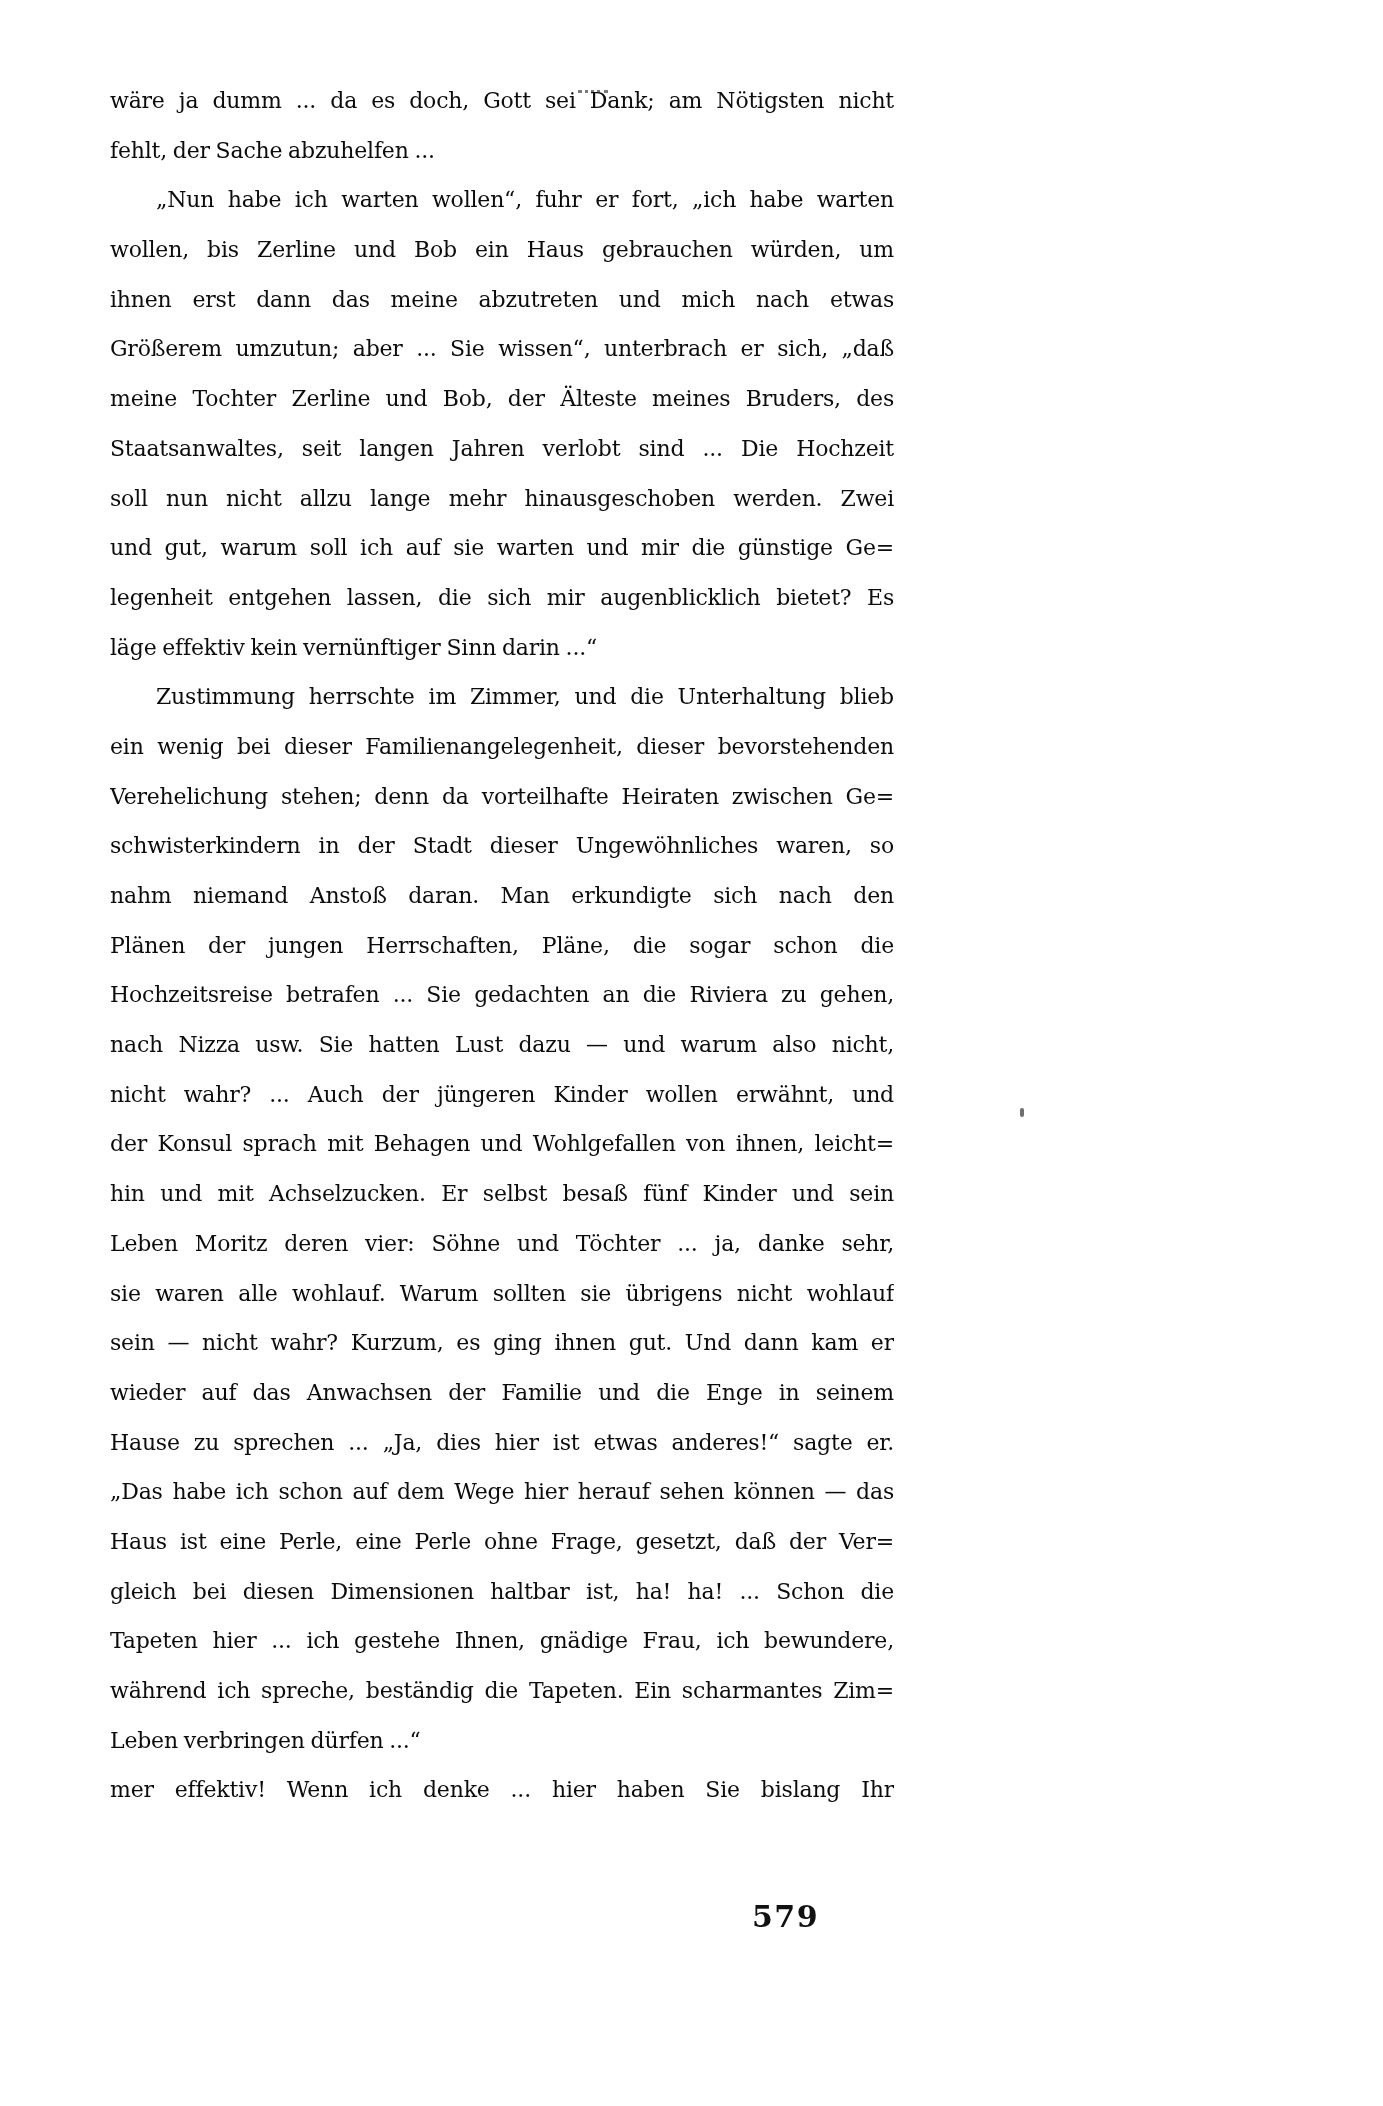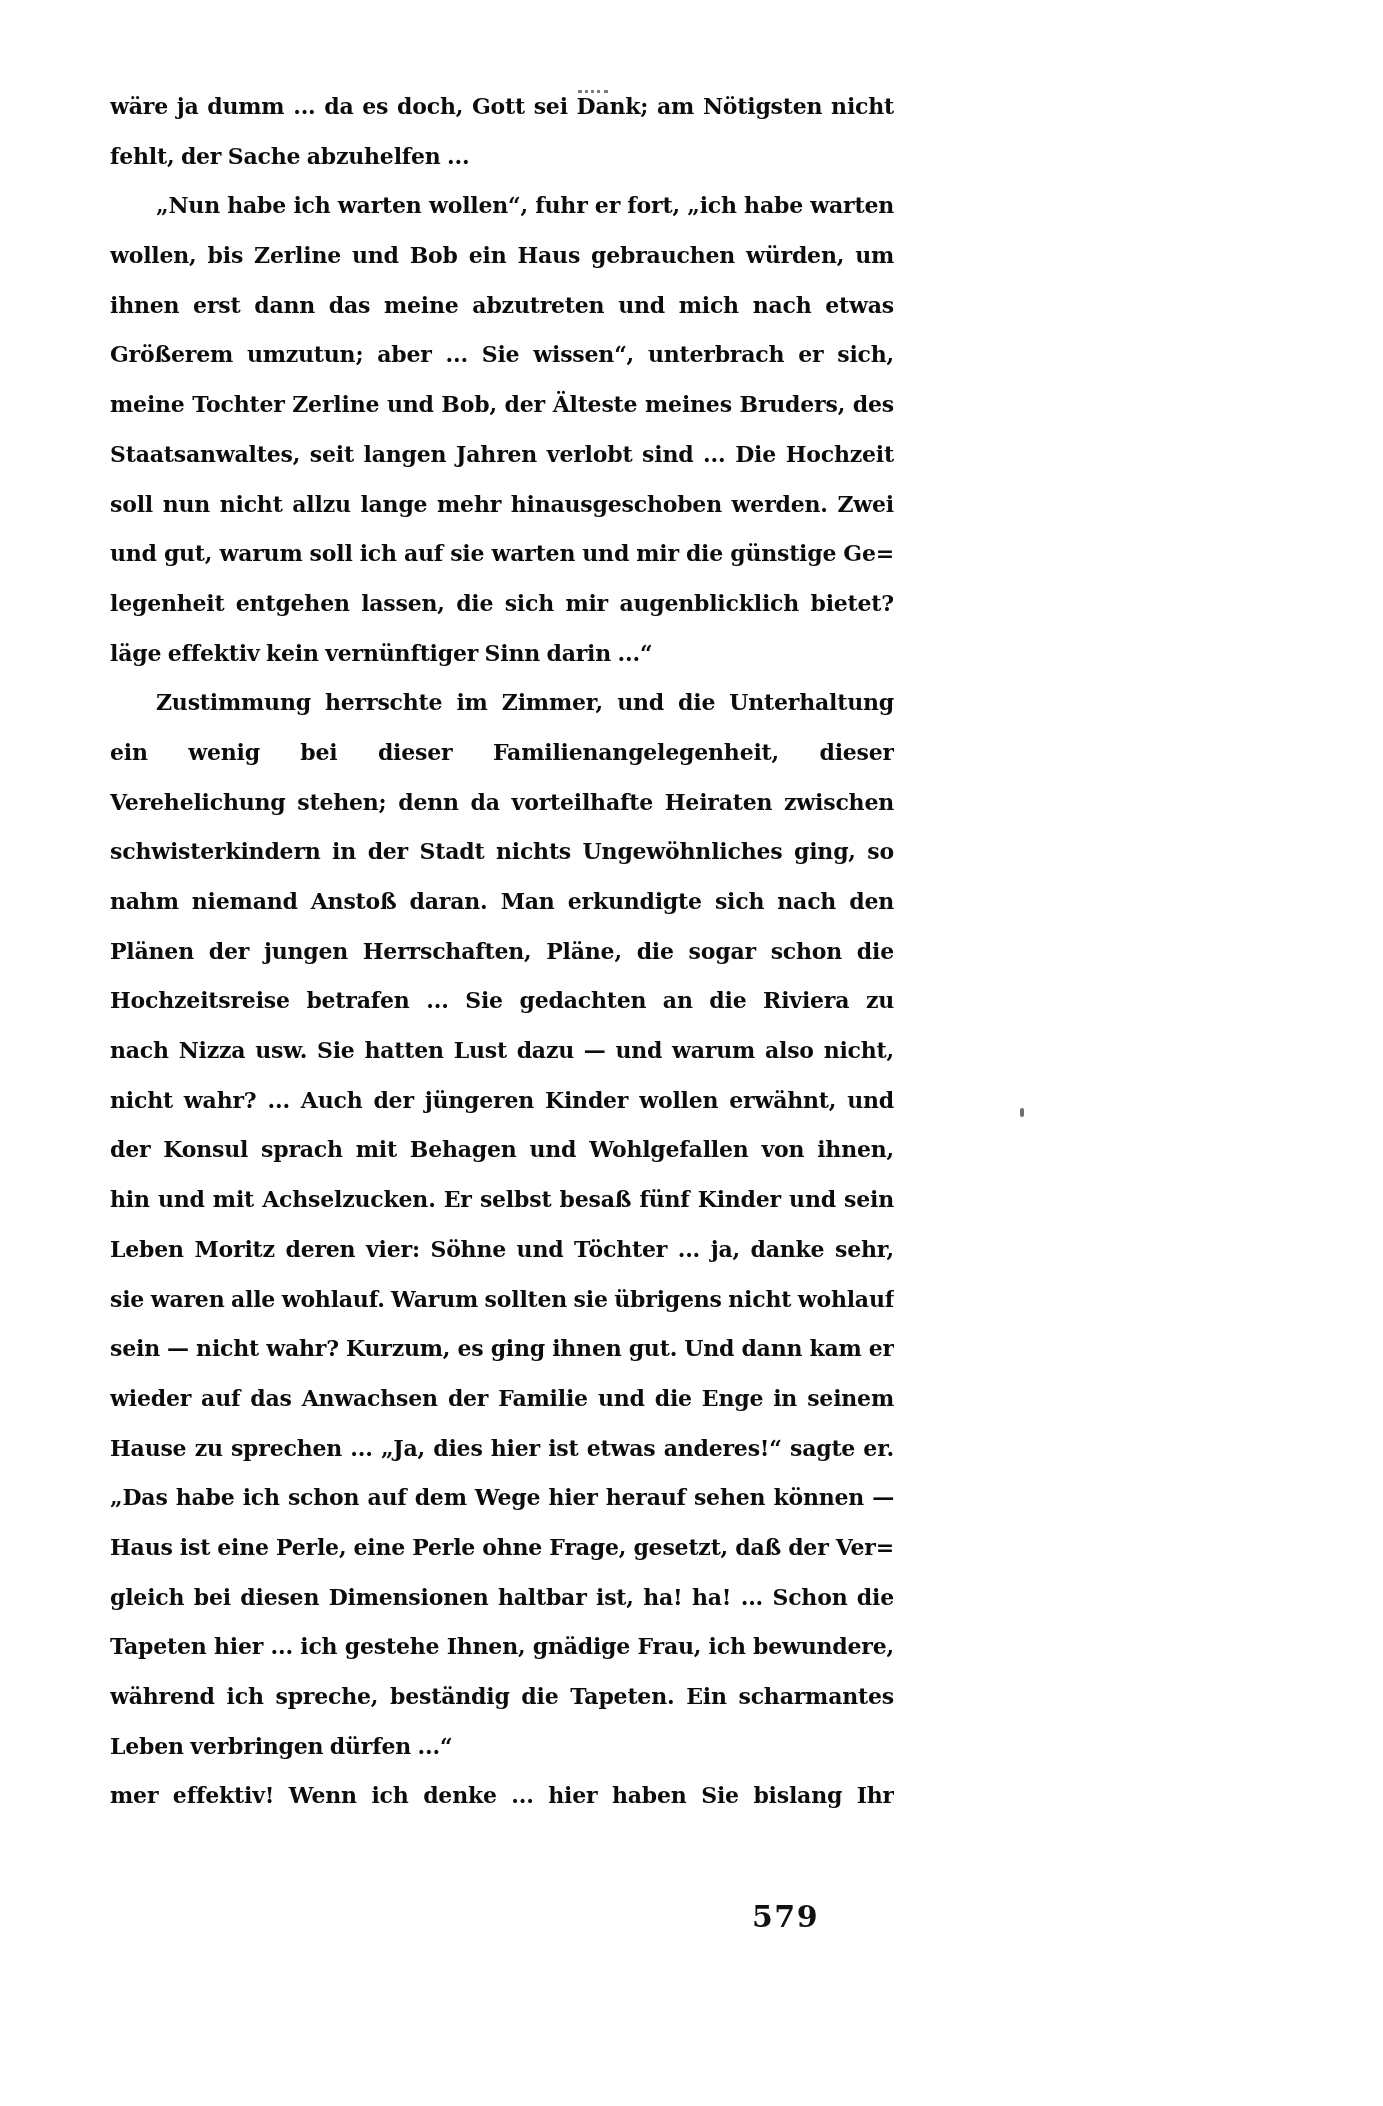--- a/index.html
+++ b/index.html
@@ -9,24 +9,24 @@
     position: relative;
     font-family: "DejaVu Serif", serif;
     overflow: hidden;
   }
   .page {
     position: absolute; inset: 0;
     background: #ffffff;
   }
   .text-block {
     position: absolute;
-    left: 110px; top: 82px;
+    left: 110px; top: 76px;
     width: 784px;
     color: #0c0c0c;
-    font-weight: bold;
+    font-weight: normal;
     font-size: 22px;
     letter-spacing: -0.2px;
     word-spacing: -1px;
   }
   .line {
     height: 49.7px;
     line-height: 49.7px;
     text-align: justify;
     text-align-last: justify;
     overflow: hidden;
@@ -74,21 +74,21 @@
       <div class="line">Größerem umzutun; aber ... Sie wissen“, unterbrach er sich, „daß</div>
       <div class="line">meine Tochter Zerline und Bob, der Älteste meines Bruders, des</div>
       <div class="line">Staatsanwaltes, seit langen Jahren verlobt sind ... Die Hochzeit</div>
       <div class="line">soll nun nicht allzu lange mehr hinausgeschoben werden. Zwei</div>
       <div class="line">und gut, warum soll ich auf sie warten und mir die günstige Ge=</div>
       <div class="line">legenheit entgehen lassen, die sich mir augenblicklich bietet? Es</div>
       <div class="line para-end">läge effektiv kein vernünftiger Sinn darin ...“</div>
       <div class="line indent">Zustimmung herrschte im Zimmer, und die Unterhaltung blieb</div>
       <div class="line">ein wenig bei dieser Familienangelegenheit, dieser bevorstehenden</div>
       <div class="line">Verehelichung stehen; denn da vorteilhafte Heiraten zwischen Ge=</div>
-      <div class="line">schwisterkindern in der Stadt nichts Ungewöhnliches ging, so</div>
+      <div class="line">schwisterkindern in der Stadt dieser Ungewöhnliches waren, so</div>
       <div class="line">nahm niemand Anstoß daran. Man erkundigte sich nach den</div>
       <div class="line">Plänen der jungen Herrschaften, Pläne, die sogar schon die</div>
       <div class="line">Hochzeitsreise betrafen ... Sie gedachten an die Riviera zu gehen,</div>
       <div class="line">nach Nizza usw. Sie hatten Lust dazu — und warum also nicht,</div>
       <div class="line">nicht wahr? ... Auch der jüngeren Kinder wollen erwähnt, und</div>
       <div class="line">der Konsul sprach mit Behagen und Wohlgefallen von ihnen, leicht=</div>
       <div class="line">hin und mit Achselzucken. Er selbst besaß fünf Kinder und sein</div>
       <div class="line">Leben Moritz deren vier: Söhne und Töchter ... ja, danke sehr,</div>
       <div class="line">sie waren alle wohlauf. Warum sollten sie übrigens nicht wohlauf</div>
       <div class="line">sein — nicht wahr? Kurzum, es ging ihnen gut. Und dann kam er</div>

